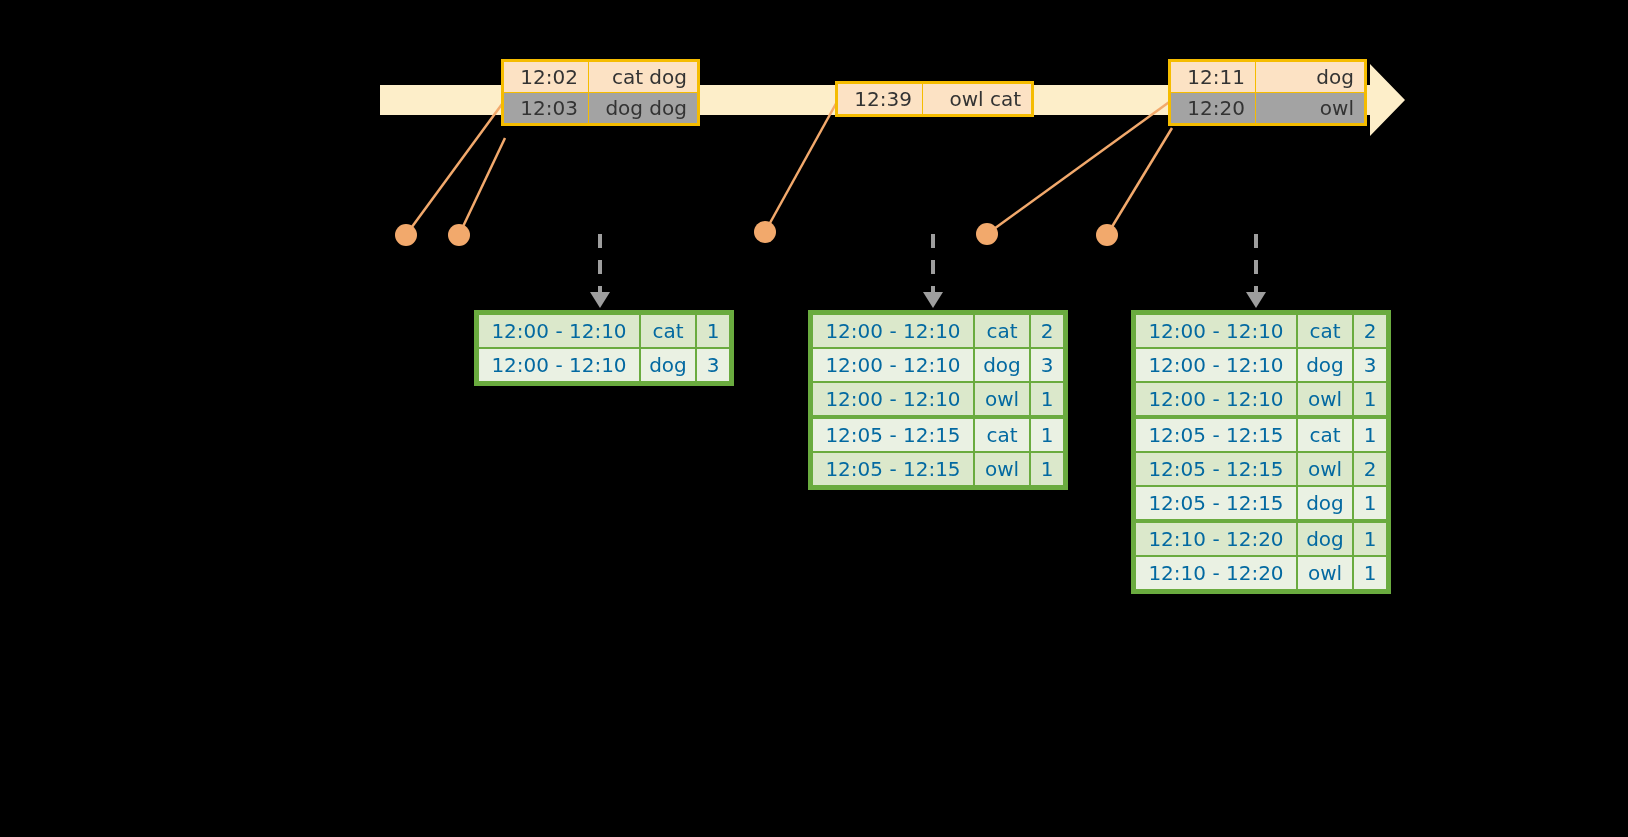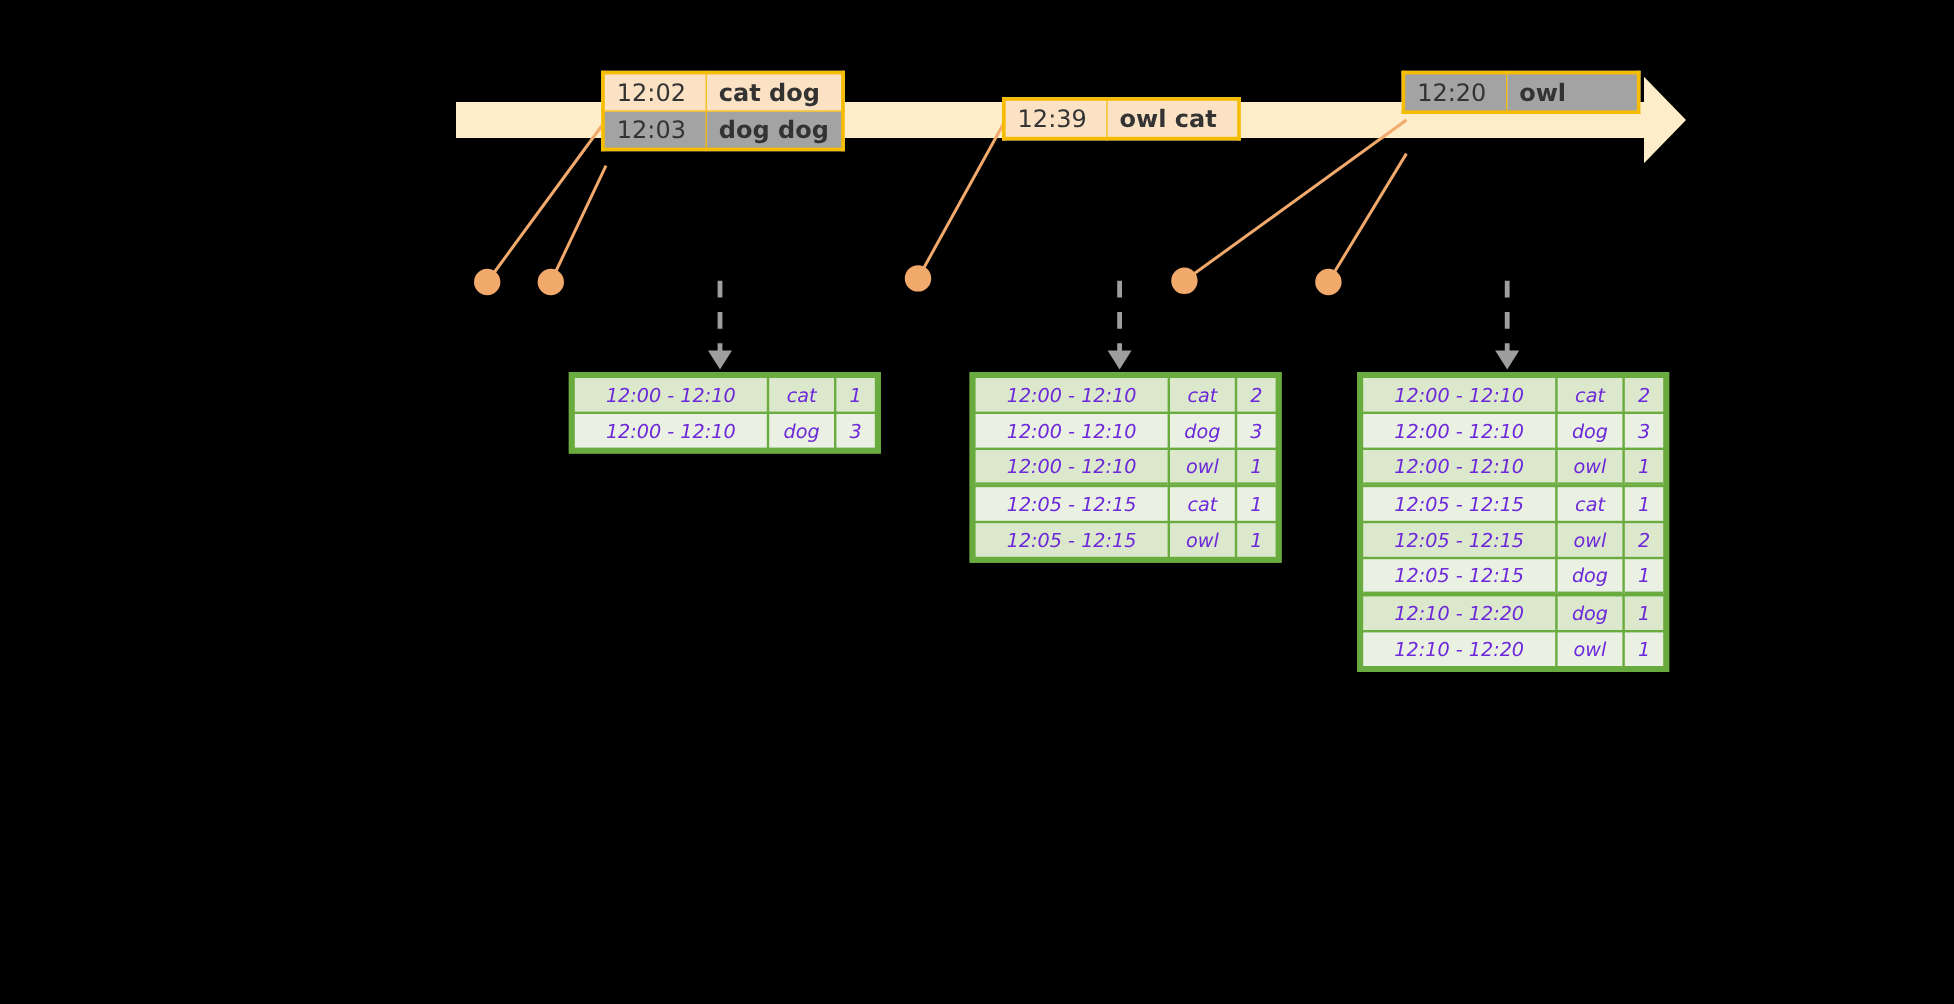--- a/index.html
+++ b/index.html
@@ -30,40 +30,39 @@
     position: absolute;
     border-collapse: collapse;
     border: 3px solid #f5bc00;
     background: #fdf0dc;
     font-size: 20px;
     color: #333333;
   }
   .event-table td {
     border: 1px solid #f5bc00;
     padding: 3px 10px;
-    text-align: left;
+    text-align: right;
     white-space: nowrap;
     height: 32px;
     box-sizing: border-box;
   }
   .event-table tr.r-odd td  { background: #fce2c4; }
   .event-table tr.r-even td { background: #a3a3a3; }
   .ev-time { width: 86px; }
-  .ev-words { width: 110px; font-weight: bold; }
+  .ev-words { width: 110px; }
 
   
   .result-table {
     position: absolute;
     border-collapse: separate;
     border-spacing: 2px;
     border: 3px solid #6aab3f;
     background: #6aab3f;
-    font-size: 16px;
-    color: #6d28d9;
-    font-style: italic;
+    font-size: 20px;
+    color: #0369a1;
   }
   .result-table td {
     padding: 4px 8px;
     text-align: center;
     white-space: nowrap;
     height: 28px;
     box-sizing: border-box;
   }
   .result-table tr.r-odd td  { background: #dbe8cb; }
   .result-table tr.r-even td { background: #eaf1e3; }
@@ -130,20 +129,24 @@
       <table class="event-table" style="left: 835px; top: 81px;">
         <tbody>
           <tr class="r-odd">
             <td class="ev-time">12:39</td>
             <td class="ev-words">owl cat</td>
           </tr>
         </tbody>
       </table>
       <table class="event-table" style="left: 1168px; top: 59px;">
         <tbody>
+          <tr class="r-odd">
+            <td class="ev-time">12:11</td>
+            <td class="ev-words">dog</td>
+          </tr>
           <tr class="r-even">
             <td class="ev-time">12:20</td>
             <td class="ev-words">owl</td>
           </tr>
         </tbody>
       </table>
     </div>
   <div id="results-layer">
       <table class="result-table" style="left: 474px; top: 310px;">
         <tbody>

